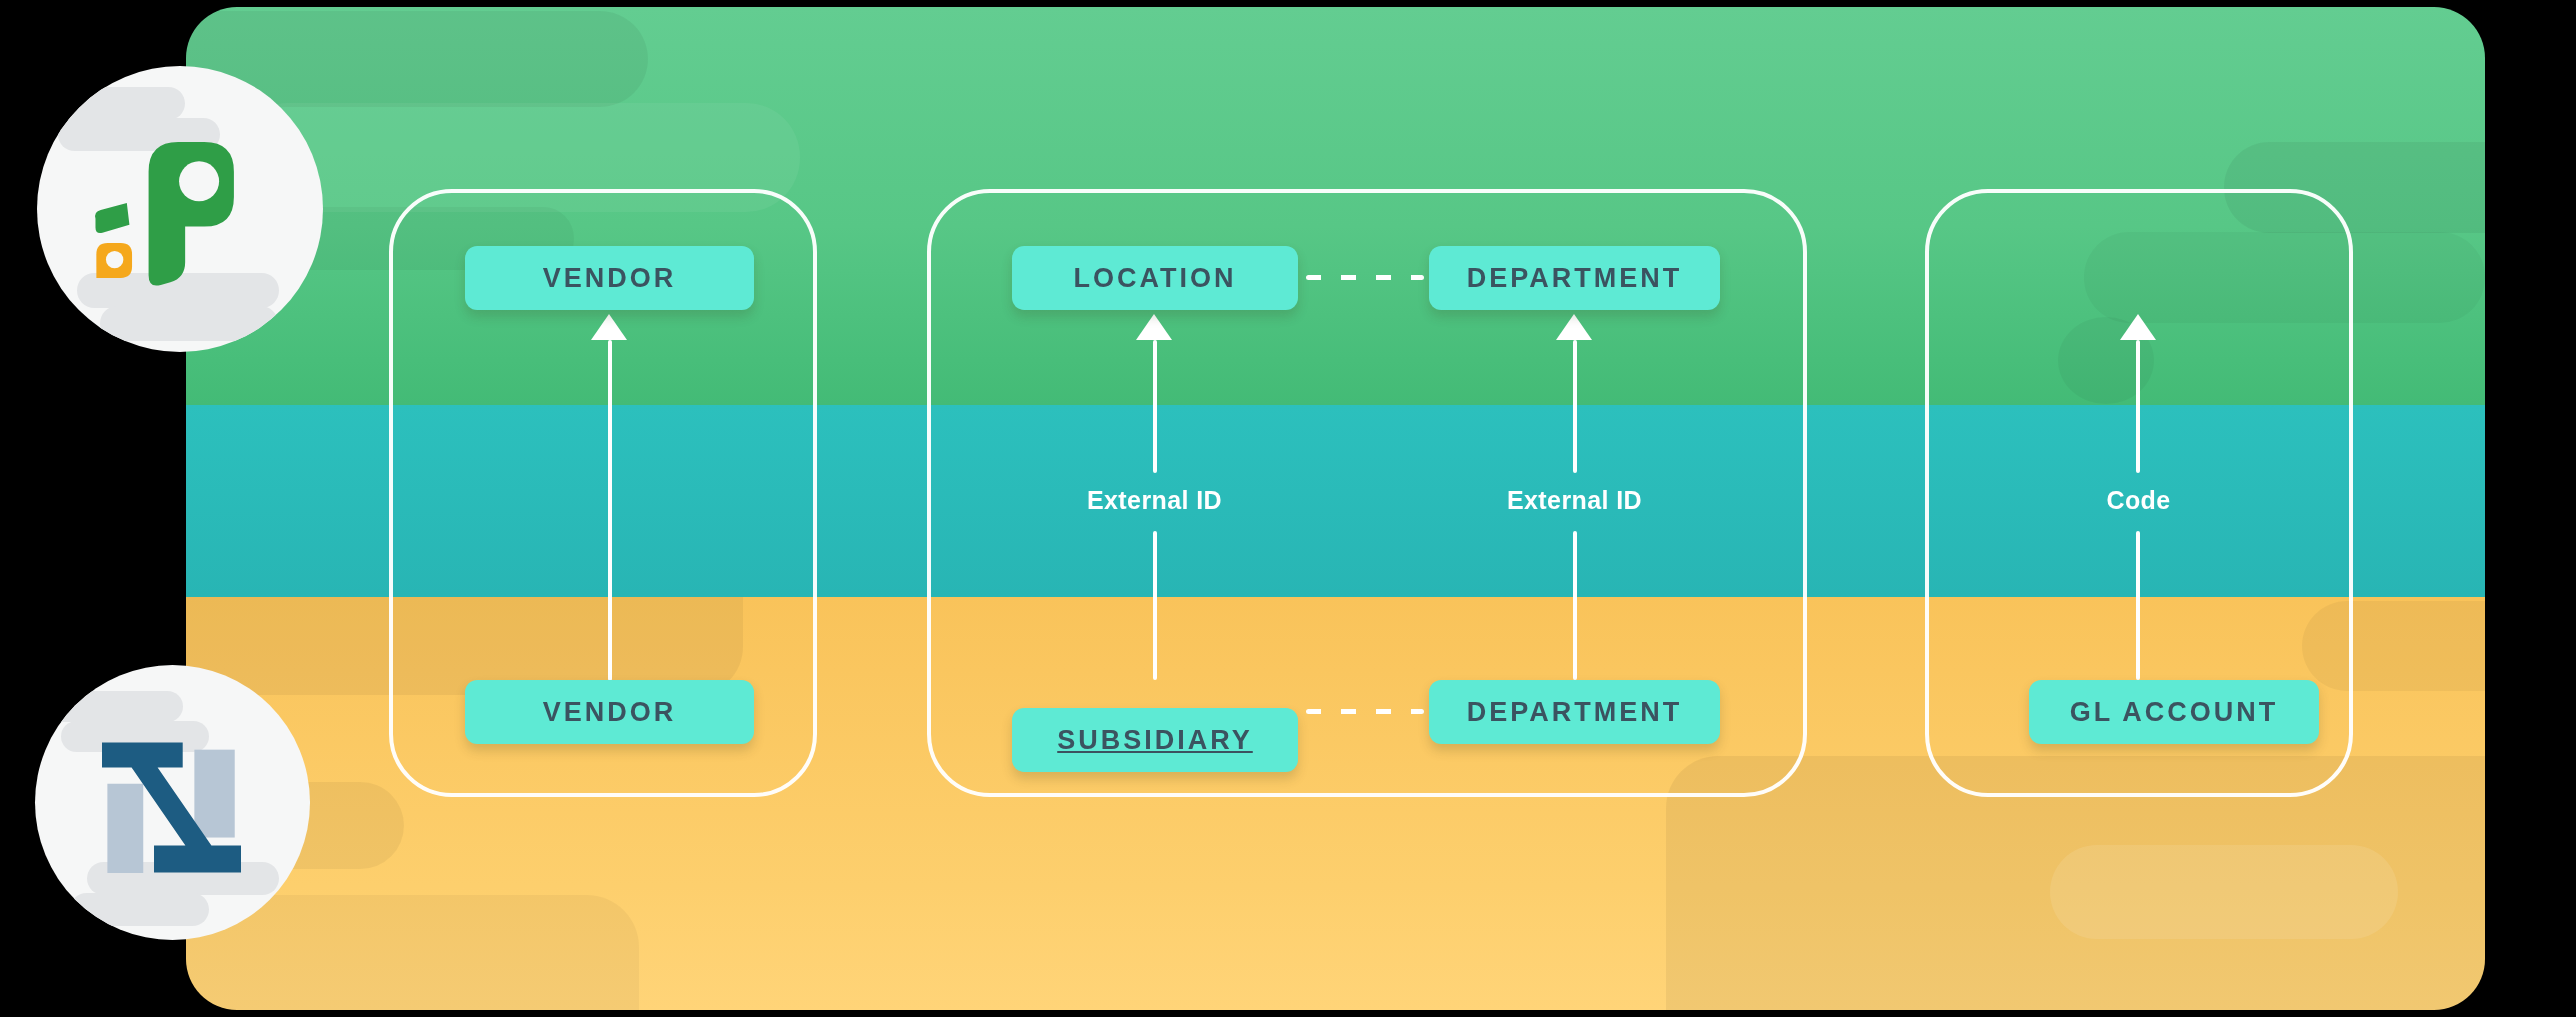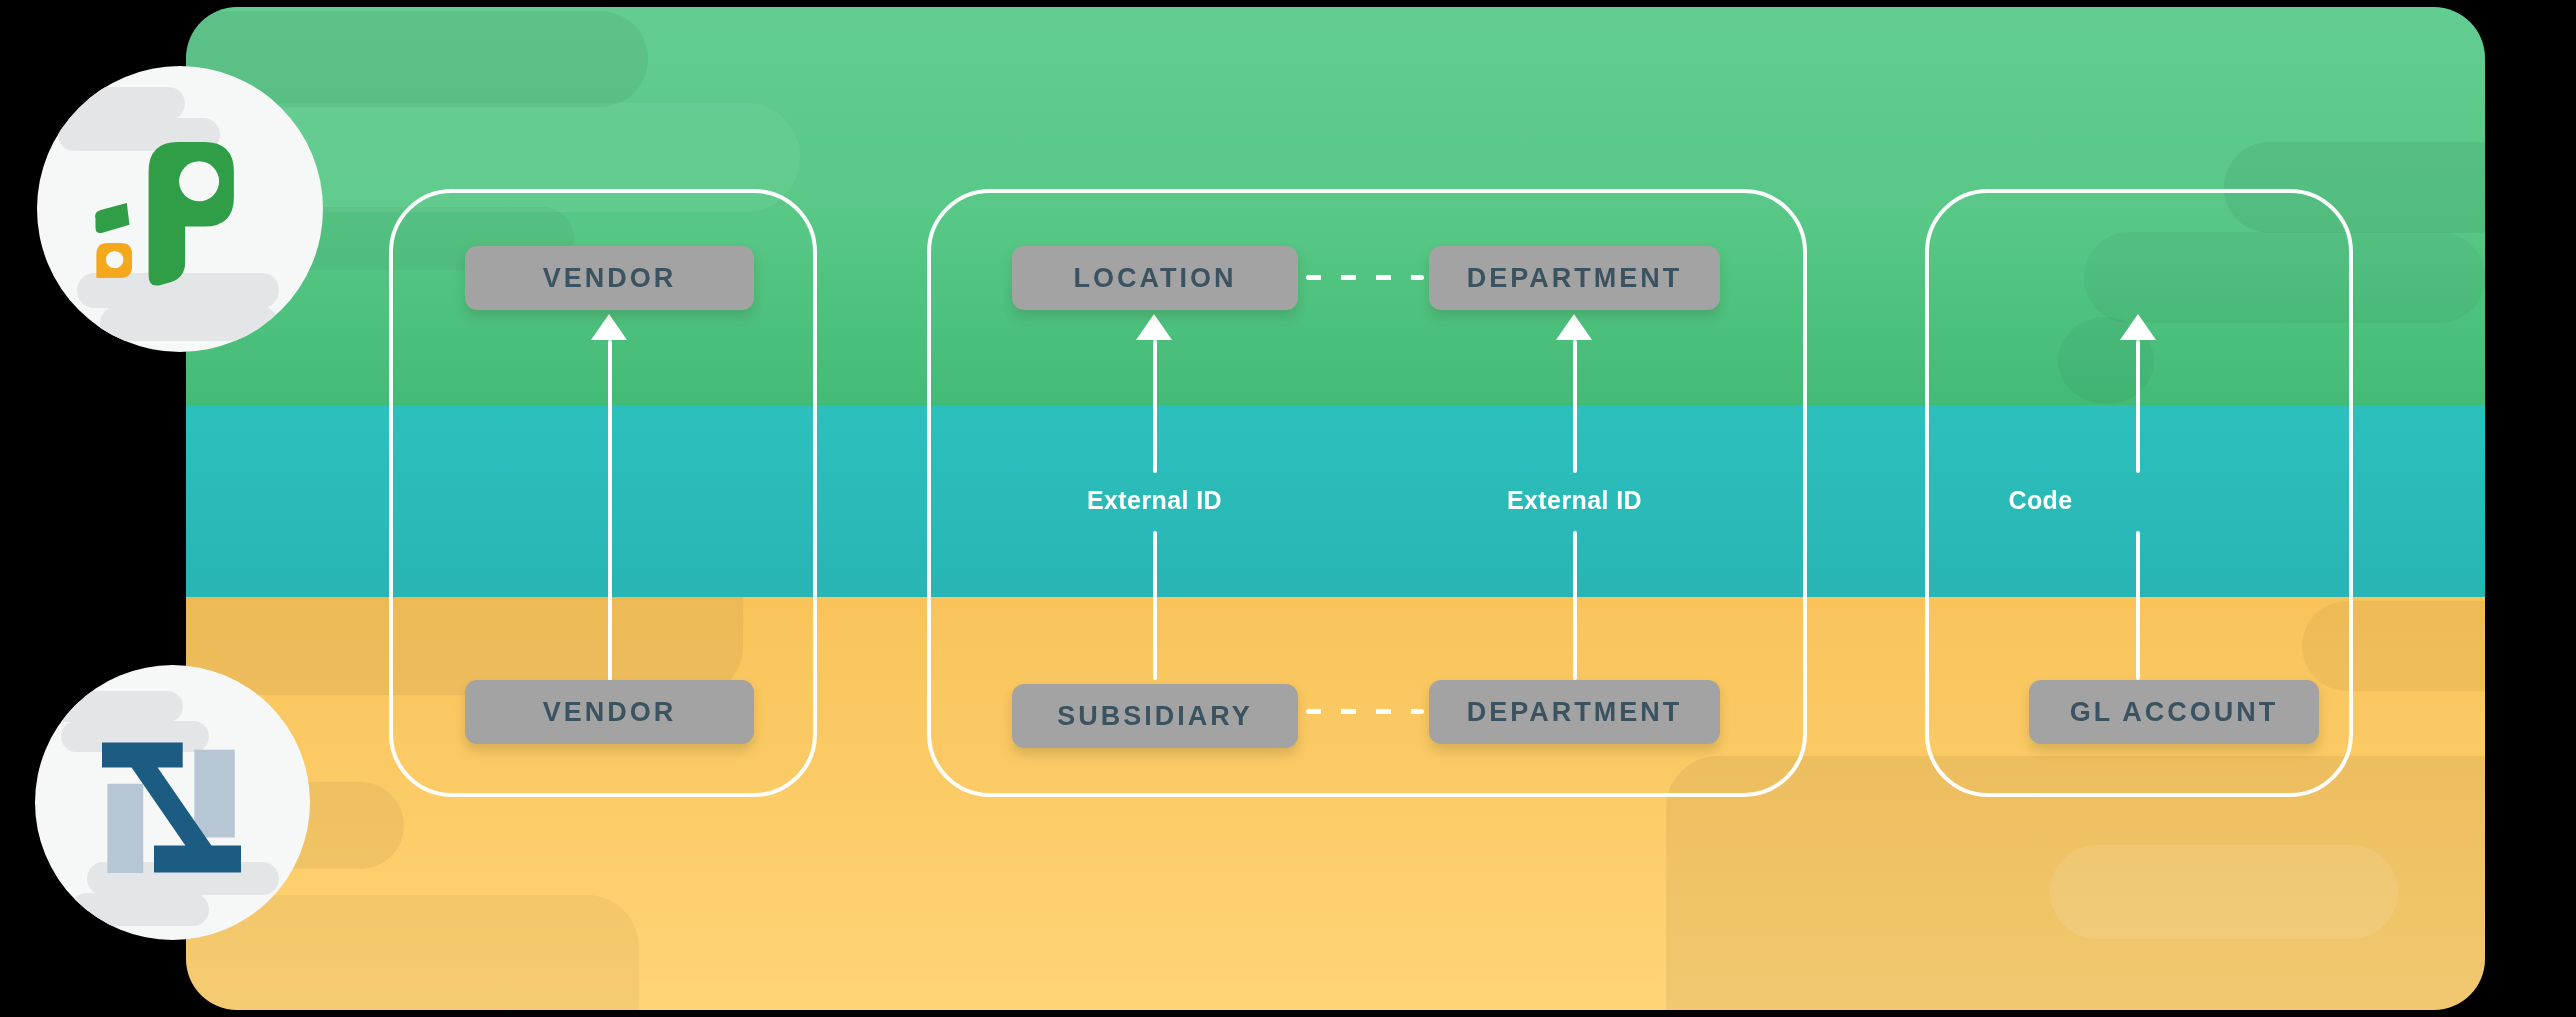--- a/index.html
+++ b/index.html
@@ -17,21 +17,21 @@
   .pill{position:absolute;}
 
   
   .group{position:absolute;top:189px;height:608px;border:4.4px solid rgba(255,255,255,.96);
          border-radius:63px;box-sizing:border-box;}
   .group1{left:389px;width:428px;}
   .group2{left:927px;width:880px;}
   .group3{left:1925px;width:428px;}
 
   
-  .ebox{position:absolute;height:64px;background:#a3a3a3;border-radius:12.2px;
+  .ebox{position:absolute;height:64px;background:#5eead4;border-radius:12.2px;
         box-shadow:0 6.1px 10.5px rgba(60,60,30,.18);
         display:flex;align-items:center;justify-content:center;
         color:#3b5360;font-size:27px;font-weight:bold;letter-spacing:3px;}
   
   .vline{position:absolute;width:4.4px;background:#fff;border-radius:2.6px;}
   .ahead{position:absolute;width:0;height:0;border-left:18.3px solid transparent;
          border-right:18.3px solid transparent;border-bottom:26px solid #fff;}
   .clabel{position:absolute;width:279px;text-align:center;color:#fff;
           font-size:25px;font-weight:bold;letter-spacing:0.4px;top:486px;}
   .dash{position:absolute;height:5.2px;border-radius:2.6px;
@@ -79,32 +79,32 @@
   <div class="clabel" style="left:1015px;">External ID</div>
   <div class="vline" style="left:1153px;top:531px;height:149px;"></div>
 
   <div class="ahead" style="left:1556px;top:314px;"></div>
   <div class="vline" style="left:1573px;top:340px;height:133px;"></div>
   <div class="clabel" style="left:1435px;">External ID</div>
   <div class="vline" style="left:1573px;top:531px;height:149px;"></div>
 
   <div class="ahead" style="left:2120px;top:314px;"></div>
   <div class="vline" style="left:2136px;top:340px;height:133px;"></div>
-  <div class="clabel" style="left:1901px;">Code</div>
+  <div class="clabel" style="left:1999px;">Code</div>
   <div class="vline" style="left:2136px;top:531px;height:149px;"></div>
 
   <div class="dash" style="left:1306px;top:275px;width:118px;"></div>
   <div class="dash" style="left:1306px;top:709px;width:118px;"></div>
 
   <div class="ebox" style="left:465px;top:246px;width:289px;">VENDOR</div>
   <div class="ebox" style="left:1012px;top:246px;width:286px;text-align:right;">LOCATION</div>
   <div class="ebox" style="left:1429px;top:246px;width:291px;">DEPARTMENT</div>
 
   <div class="ebox" style="left:465px;top:680px;width:289px;">VENDOR</div>
-  <div class="ebox" style="left:1012px;top:684px;width:286px;">SUBSIDIARY</div>
+  <div class="ebox" style="left:1012px;top:708px;width:286px;text-decoration:underline;">SUBSIDIARY</div>
   <div class="ebox" style="left:1429px;top:680px;width:291px;">DEPARTMENT</div>
   <div class="ebox" style="left:1993px;top:680px;width:290px;margin-left:36px;">GL ACCOUNT</div>
 
   <div class="logo-circle" style="left:37px;top:66px;width:286px;height:286px;">
     <div class="swoosh" style="left:-35px;top:21px;width:183px;height:33px;"></div>
     <div class="swoosh" style="left:21px;top:52px;width:162px;height:33px;"></div>
     <div class="swoosh" style="left:40px;top:207px;width:202px;height:35px;"></div>
     <div class="swoosh" style="left:63px;top:240px;width:178px;height:35px;"></div>
     <svg style="position:absolute;left:55px;top:69px;" width="148" height="157" viewBox="0 0 170 180">
       <path fill="#2f9e47" d="M65,42 Q65,8 99,8 L129,8 Q163,8 163,42 L163,71 Q163,105 129,105 L107,105 L107,146 Q107,164 90,169 L79,172 Q65,176 65,161 Z"></path>

